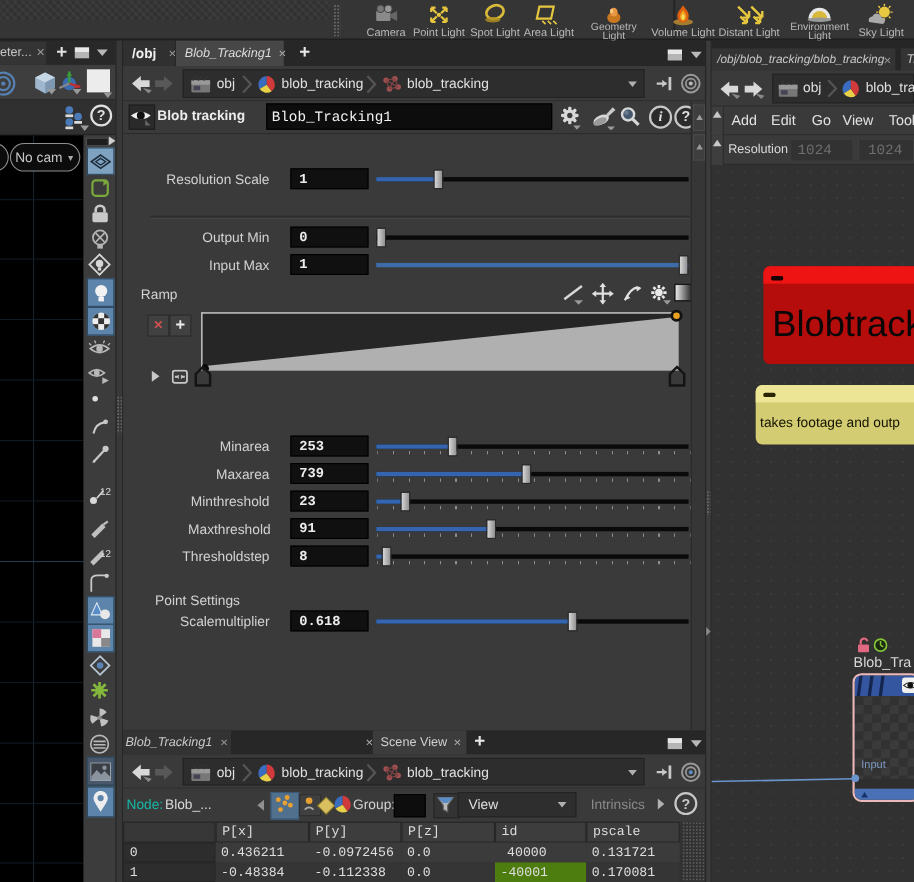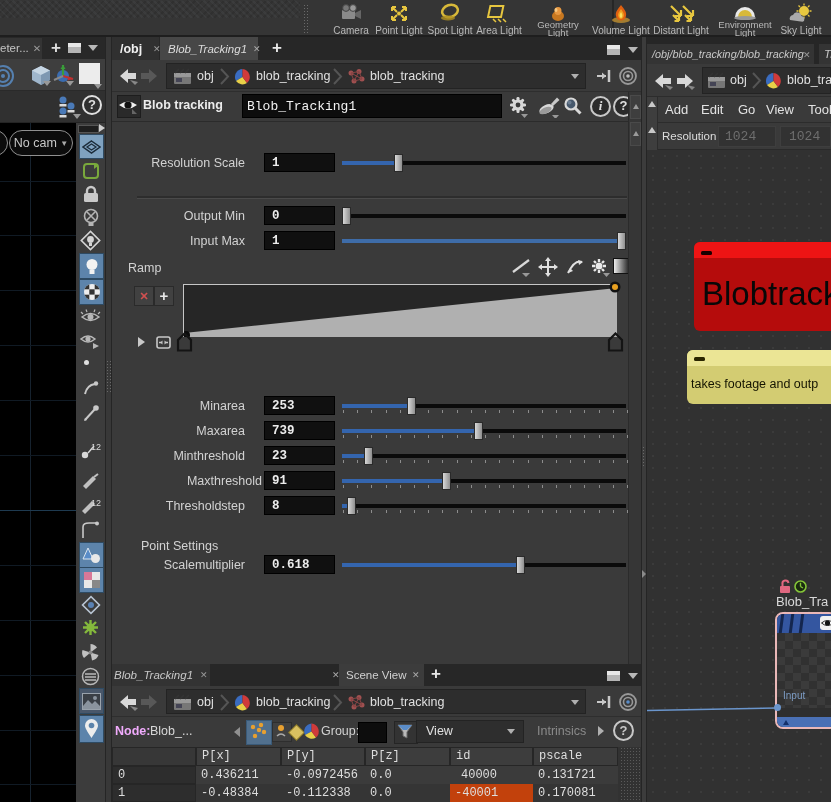--- a/index.html
+++ b/index.html
@@ -517,21 +517,21 @@
           <div class="hdl" style="left:132px"></div>
         </div>
   <div class="plabel" style="left:3px;top:327px">Minthreshold</div>
   <div class="pfield" style="left:152px;top:324px;width:71px">23</div>
   <div class="slider" style="left:230px;top:324px">
           <div class="trk"></div>
           <div class="tks"></div>
           <div class="blue" style="left:0;width:26px"></div>
           <div class="hdl" style="left:22px"></div>
         </div>
-  <div class="plabel" style="left:20px;top:352px">Maxthreshold</div>
+  <div class="plabel" style="left:4px;top:352px">Maxthreshold</div>
   <div class="pfield" style="left:152px;top:349px;width:71px">91</div>
   <div class="slider" style="left:230px;top:349px">
           <div class="trk"></div>
           <div class="tks"></div>
           <div class="blue" style="left:0;width:104px"></div>
           <div class="hdl" style="left:100px"></div>
         </div>
   <div class="plabel" style="left:3px;top:377px">Thresholdstep</div>
   <div class="pfield" style="left:152px;top:374px;width:71px">8</div>
   <div class="slider" style="left:230px;top:374px">
@@ -617,21 +617,21 @@
           <path d="M13 2 v12" stroke="#c8c8c8" stroke-width="2.5"></path>
         </svg>
   <svg class="abs" style="left:506px;top:6px" width="20" height="20">
           <circle cx="10" cy="10" r="8" fill="none" stroke="#999" stroke-width="1.8"></circle>
           <circle cx="10" cy="10" r="4.5" fill="none" stroke="#999" stroke-width="1.6"></circle>
           <circle cx="10" cy="10" r="1.8" fill="#5a8cc8"></circle>
         </svg>
  </div>
 
  <div class="abs" style="left:0;top:53px;width:529px;height:30px;background:#3a3a3a">
-  <div class="abs" style="left:3px;top:7px;font-size:12.5px;color:#f0abfc;font-weight:bold">Node:</div>
+  <div class="abs" style="left:3px;top:7px;font-size:12.5px;color:#14b8a6;font-weight:normal">Node:</div>
   <div class="abs" style="left:38px;top:7px;font-size:12.5px;color:#d8d8d8">Blob_...</div>
   <div class="abs" style="left:122px;top:10px;width:0;height:0;border-top:5px solid transparent;border-bottom:5px solid transparent;border-right:6px solid #909090"></div>
   <div class="abs" style="left:134px;top:3px;width:24px;height:23px;background:#51708e;border:1px solid #3a5a78"><svg width="22" height="21">
             <g fill="#e8a030">
               <circle cx="6" cy="6" r="2.2"></circle>
               <circle cx="14" cy="4" r="2.2"></circle>
               <circle cx="17" cy="11" r="2.2"></circle>
               <circle cx="8" cy="15" r="2.2"></circle>
               <circle cx="12" cy="9" r="2.2"></circle>
             </g>
@@ -670,21 +670,21 @@
   <div class="abs" style="left:0;top:19px;width:84px;height:18px;background:#2d2d2d;border:1px solid #262626;box-sizing:border-box;line-height:16px;padding-left:5px">0</div>
   <div class="abs" style="left:84px;top:19px;width:85px;height:18px;background:#3b3b3b;line-height:18px;padding-left:5px;box-sizing:border-box">0.436211</div>
   <div class="abs" style="left:169px;top:19px;width:84px;height:18px;background:#3b3b3b;line-height:18px;padding-left:5px;box-sizing:border-box">-0.0972456</div>
   <div class="abs" style="left:253px;top:19px;width:85px;height:18px;background:#3b3b3b;line-height:18px;padding-left:5px;box-sizing:border-box">0.0</div>
   <div class="abs" style="left:338px;top:19px;width:83px;height:18px;background:#3b3b3b;line-height:18px;padding-left:11px;box-sizing:border-box">40000</div>
   <div class="abs" style="left:421px;top:19px;width:85px;height:18px;background:#3b3b3b;line-height:18px;padding-left:5px;box-sizing:border-box">0.131721</div>
   <div class="abs" style="left:0;top:37px;width:84px;height:18px;background:#2d2d2d;border:1px solid #262626;box-sizing:border-box;line-height:16px;padding-left:5px">1</div>
   <div class="abs" style="left:84px;top:37px;width:85px;height:18px;background:#353535;line-height:18px;padding-left:5px;box-sizing:border-box">-0.48384</div>
   <div class="abs" style="left:169px;top:37px;width:84px;height:18px;background:#353535;line-height:18px;padding-left:5px;box-sizing:border-box">-0.112338</div>
   <div class="abs" style="left:253px;top:37px;width:85px;height:18px;background:#353535;line-height:18px;padding-left:5px;box-sizing:border-box">0.0</div>
-  <div class="abs" style="left:338px;top:37px;width:83px;height:18px;background:#c2410c;line-height:18px;padding-left:5px;box-sizing:border-box">-40001</div>
+  <div class="abs" style="left:338px;top:37px;width:83px;height:18px;background:#4d7c0f;line-height:18px;padding-left:5px;box-sizing:border-box">-40001</div>
   <div class="abs" style="left:421px;top:37px;width:85px;height:18px;background:#353535;line-height:18px;padding-left:5px;box-sizing:border-box">0.170081</div>
   <div class="abs" style="left:508px;top:0px;width:21px;height:55px;background-image:radial-gradient(#5a5a5a 0.8px,transparent 1px);background-size:3px 3px"></div>
  </div>
 </div>
 
 <div class="abs" style="left:641px;top:37px;width:6px;height:765px;background:#3c3c3c;border-left:1px solid #252525;border-right:1px solid #252525;box-sizing:border-box"></div>
 <div class="abs" style="left:642px;top:446px;width:4px;height:22px;background-image:radial-gradient(#6a6a6a 0.8px,transparent 1px);background-size:3px 3px"></div>
 <div class="abs" style="left:642px;top:570px;width:0;height:0;border-top:4px solid transparent;border-bottom:4px solid transparent;border-left:4px solid #8a8a8a"></div>
 
 <div class="abs" style="left:647px;top:37px;width:184px;height:765px;background:#313131">

